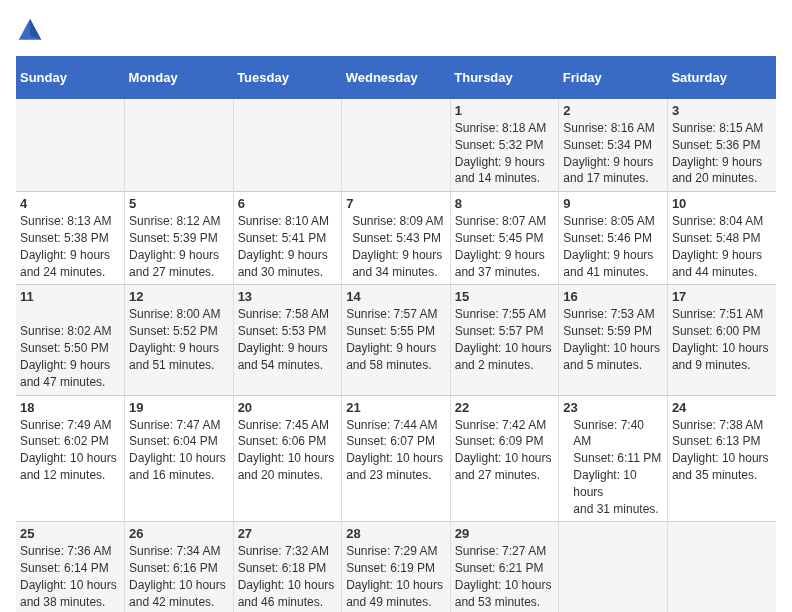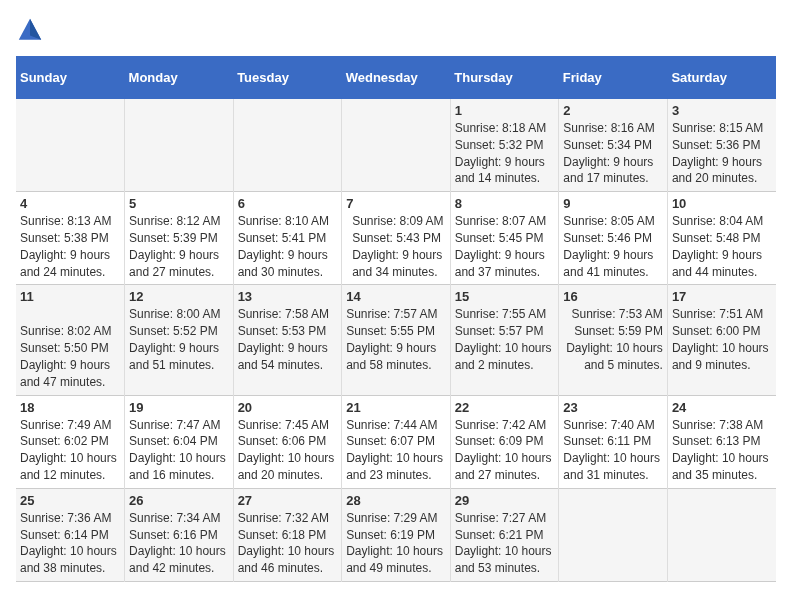--- a/index.html
+++ b/index.html
@@ -236,21 +236,21 @@
         </td>
         <td>
           <span class="day-number">15</span>
           <div class="day-info" style="white-space: pre-line;">Sunrise: 7:55 AM
 Sunset: 5:57 PM
 Daylight: 10 hours
 and 2 minutes.</div>
         </td>
         <td>
           <span class="day-number">16</span>
-          <div class="day-info" style="white-space: pre-line; text-align: right;">Sunrise: 7:53 AM
+          <div class="day-info" style="white-space: pre-line;">Sunrise: 7:53 AM
 Sunset: 5:59 PM
 Daylight: 10 hours
 and 5 minutes.</div>
         </td>
         <td>
           <span class="day-number">17</span>
           <div class="day-info" style="white-space: pre-line;">Sunrise: 7:51 AM
 Sunset: 6:00 PM
 Daylight: 10 hours
 and 9 minutes.</div>
@@ -287,21 +287,21 @@
         </td>
         <td>
           <span class="day-number">22</span>
           <div class="day-info" style="white-space: pre-line;">Sunrise: 7:42 AM
 Sunset: 6:09 PM
 Daylight: 10 hours
 and 27 minutes.</div>
         </td>
         <td>
           <span class="day-number">23</span>
-          <div class="day-info" style="white-space: pre-line;">Sunrise: 7:40 AM
+          <div class="day-info" style="white-space: pre-line; margin-left: 10px;">Sunrise: 7:40 AM
 Sunset: 6:11 PM
 Daylight: 10 hours
 and 31 minutes.</div>
         </td>
         <td>
           <span class="day-number">24</span>
           <div class="day-info" style="white-space: pre-line;">Sunrise: 7:38 AM
 Sunset: 6:13 PM
 Daylight: 10 hours
 and 35 minutes.</div>

